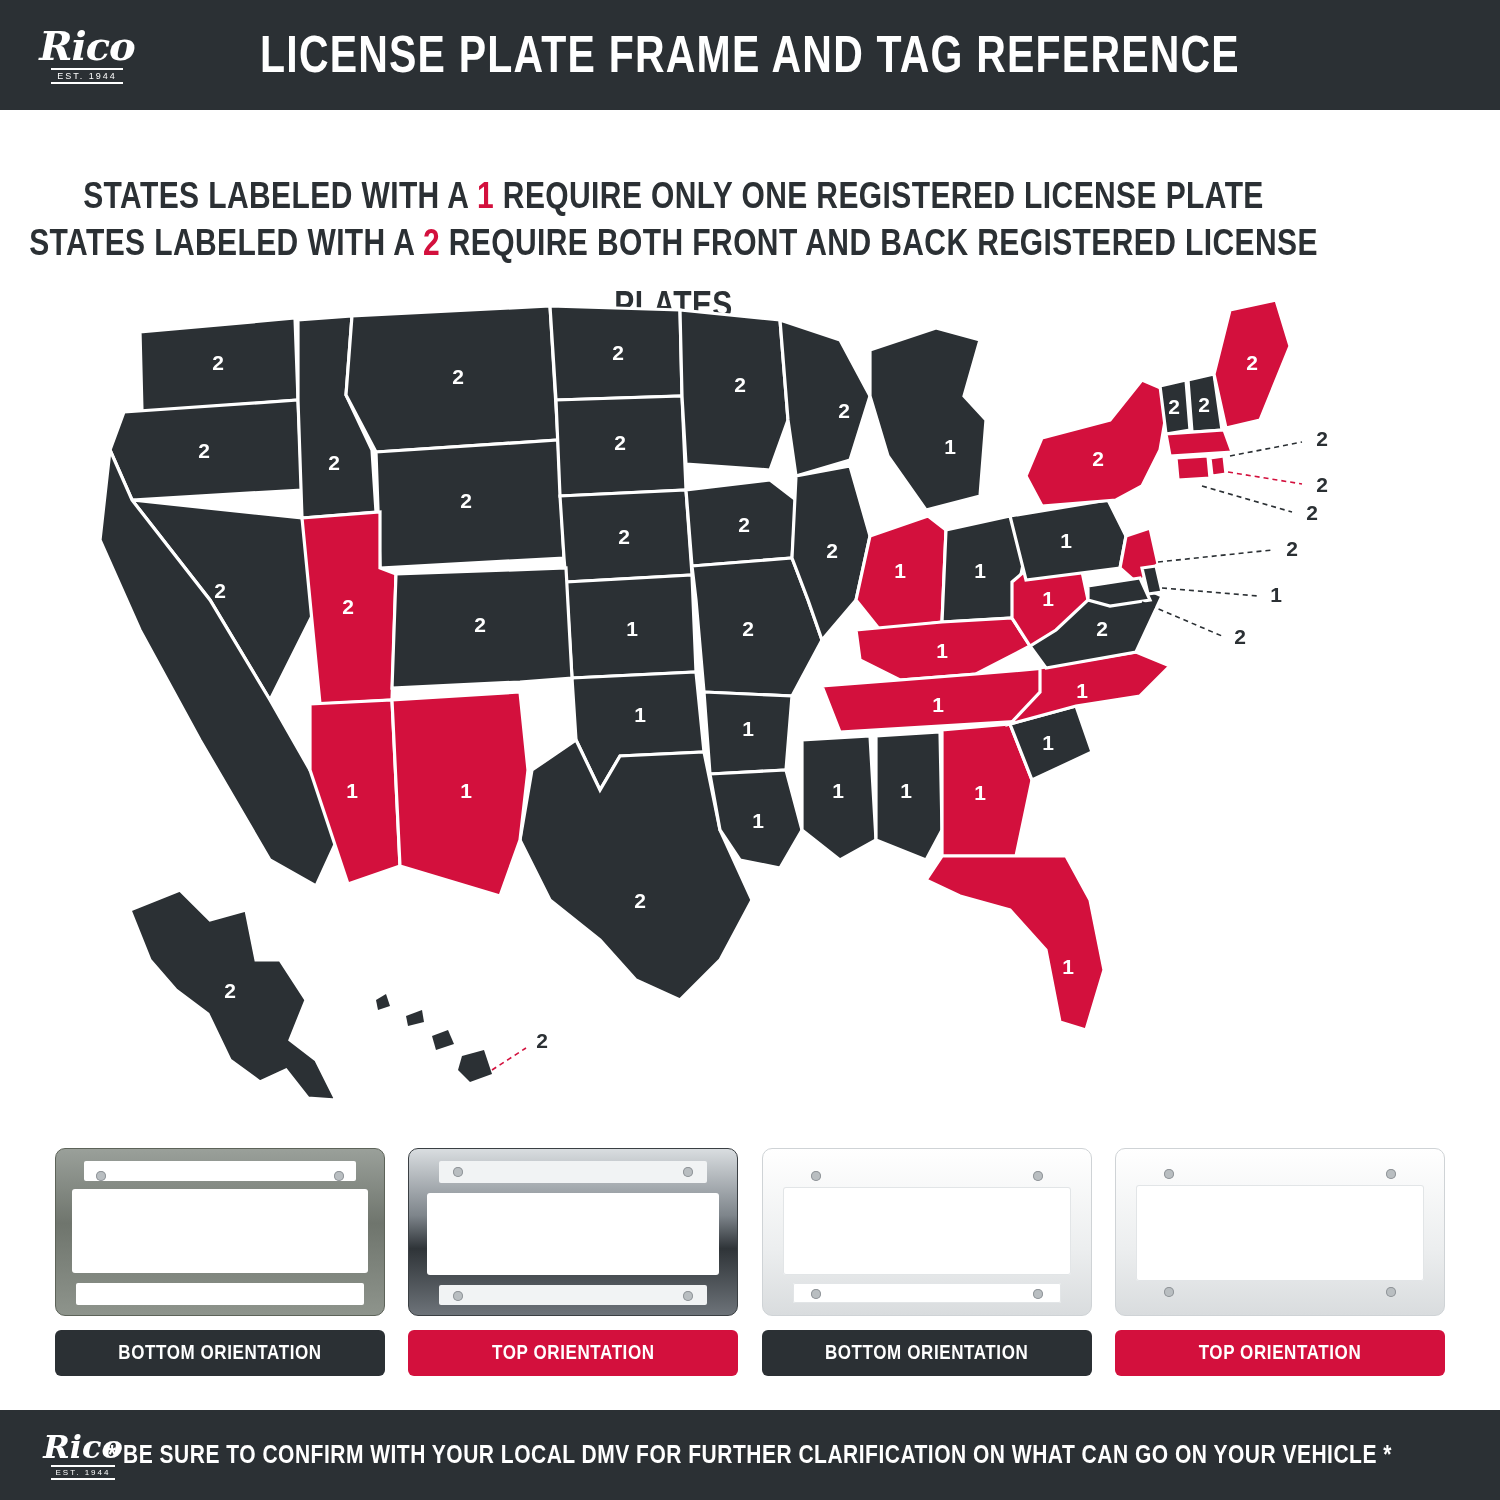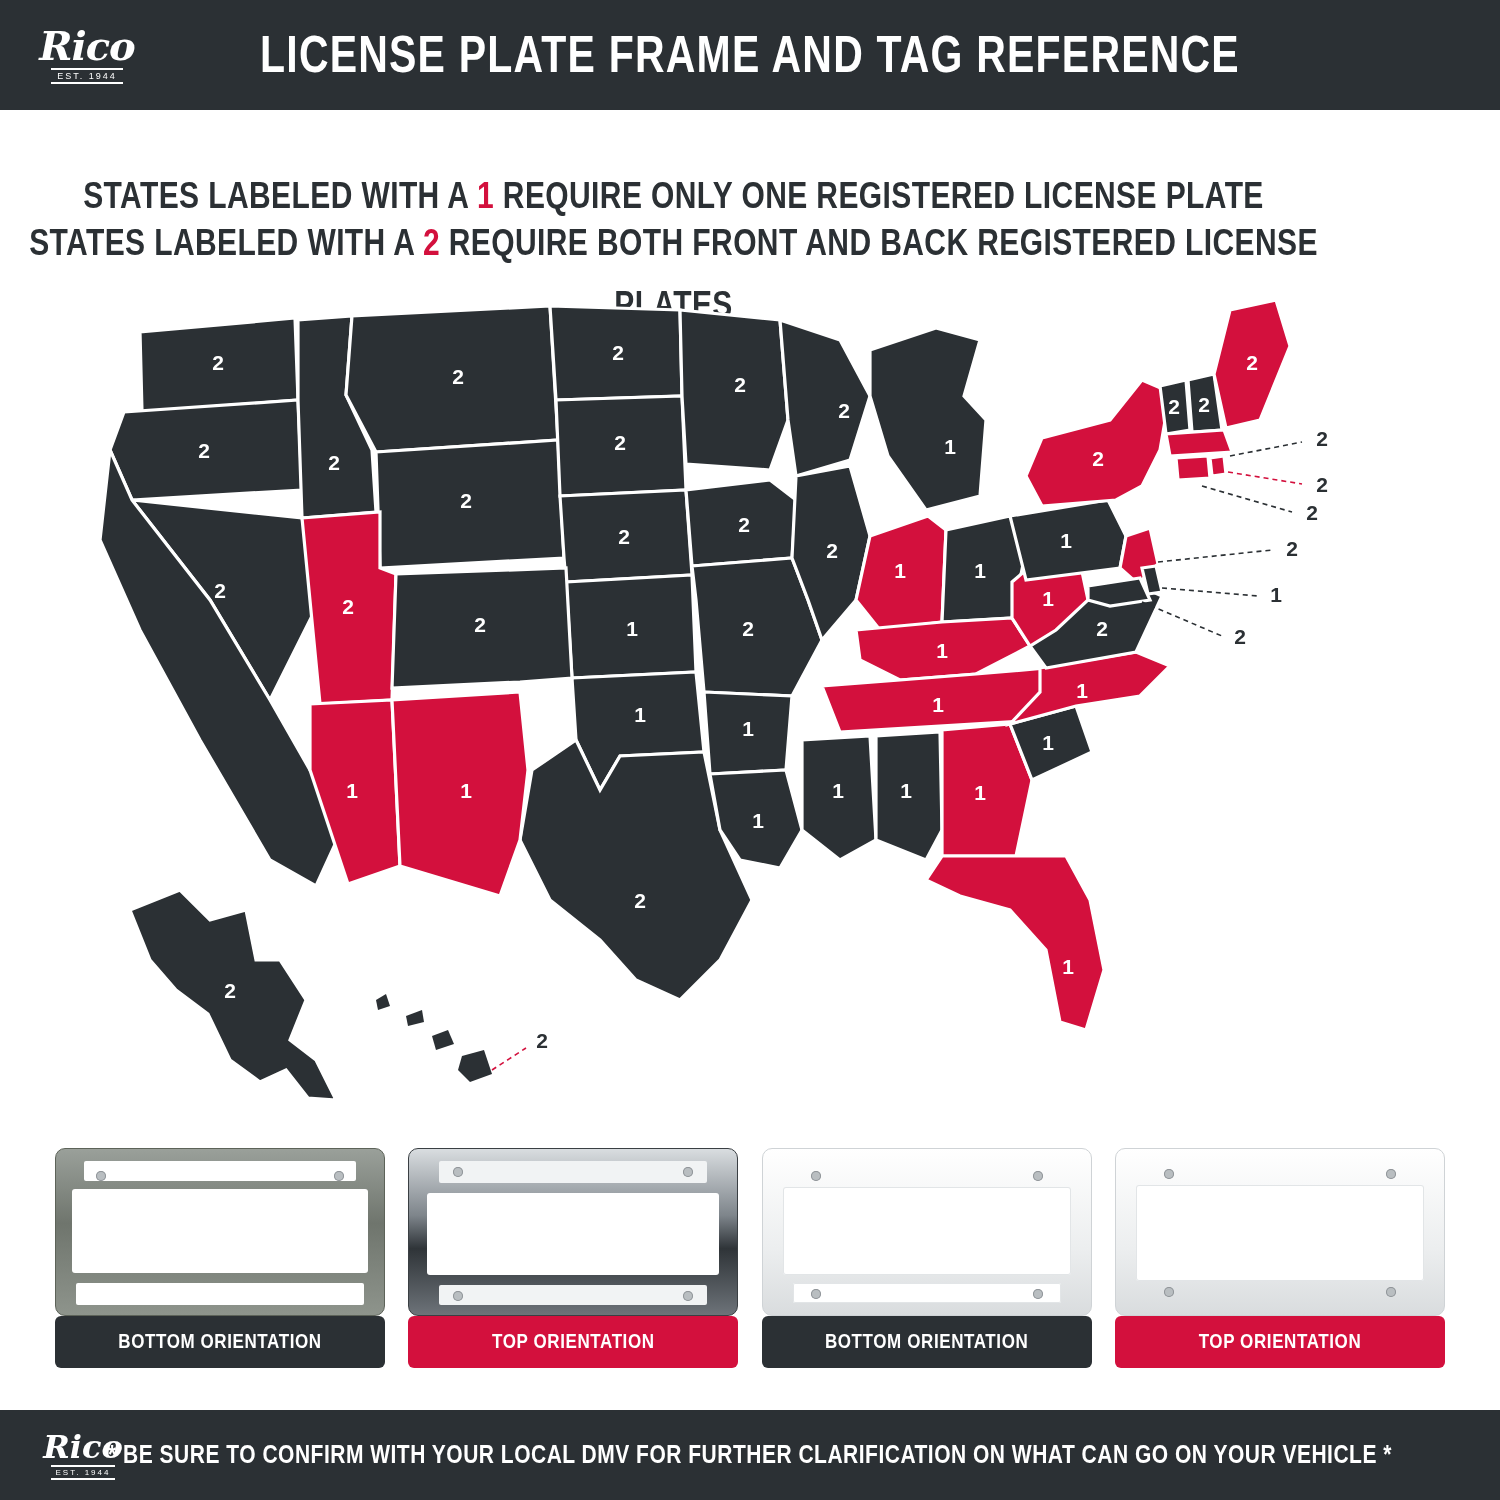--- a/index.html
+++ b/index.html
@@ -111,21 +111,21 @@
   .p2 .win { left:18px; top:44px; right:18px; bottom:40px; border-radius:3px;}
   .p2 .band-top { left:30px; top:12px; right:30px; height:22px; background:#f1f3f4; border-radius:2px;}
   .p2 .band-bot { left:30px; bottom:10px; right:30px; height:20px; background:#f1f3f4; border-radius:2px;}
   
   .p3, .p4 { background: linear-gradient(180deg,#ffffff,#eceeef 60%,#d9dcde); border:1px solid #cfd3d6; }
   .p3 .win { left:20px; top:38px; right:20px; bottom:40px; border-radius:3px; background:#fff; box-shadow: inset 0 0 0 1px #e2e5e7;}
   .p3 .band-bot { left:30px; bottom:12px; right:30px; height:20px; background:#ffffff; border-radius:2px; box-shadow: inset 0 0 0 1px #e2e5e7;}
   .p4 .win { left:20px; top:36px; right:20px; bottom:34px; border-radius:3px; background:#fff; box-shadow: inset 0 0 0 1px #e2e5e7;}
   .screw { position:absolute; width:10px; height:10px; border-radius:50%; background:#b9bec1; box-shadow: inset 0 0 0 1px #8f9498;}
   .cap {
-    height: 52px; border-radius: 6px;
+    margin-top: 14px; height: 46px; border-radius: 6px;
     display: flex; align-items: center; justify-content: center;
     color: #ffffff; font-size: 17px; font-weight: bold; letter-spacing: 0.6px;
     text-transform: uppercase; transform: none;
     font-family: "Liberation Sans", sans-serif;
   }
   .cap span { transform: scaleY(1.18); display:block; }
   .cap-dark { background: #2b3034; }
   .cap-red  { background: #d3103d; }
 
   

